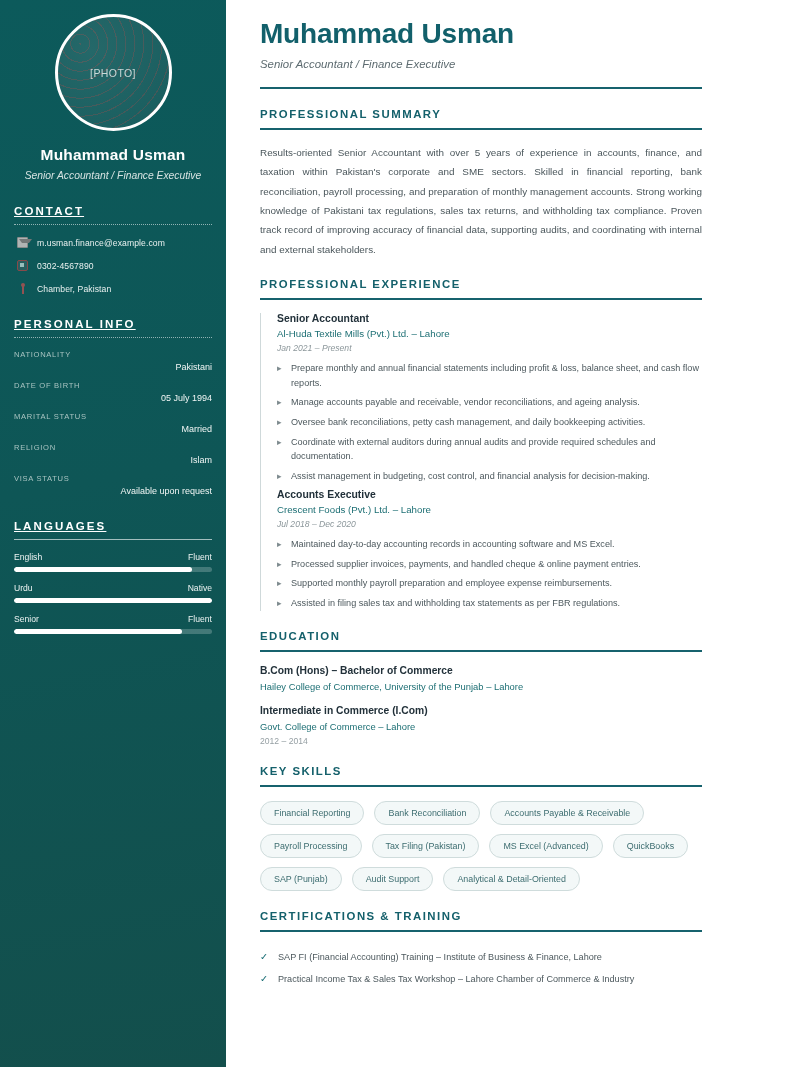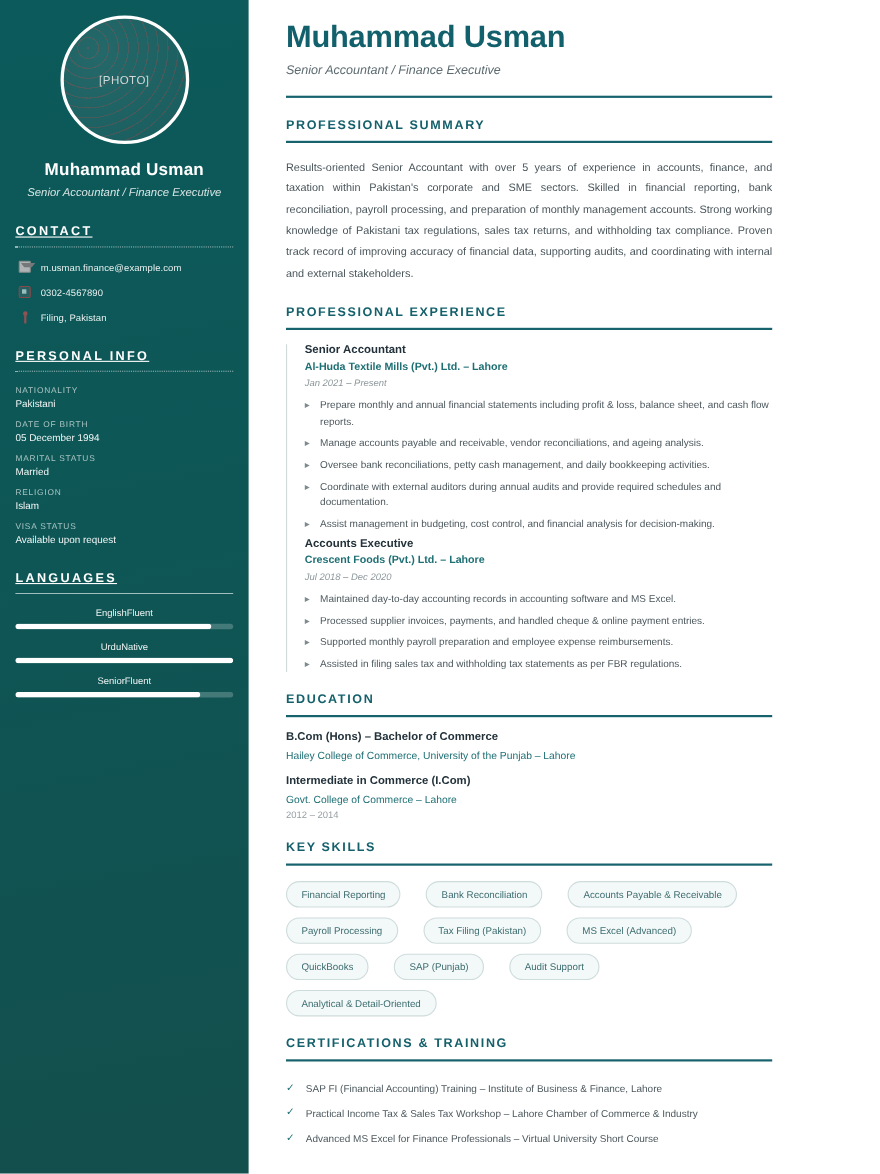--- a/index.html
+++ b/index.html
@@ -72,24 +72,24 @@
   .ico-pin { background:transparent; }
   .ico-pin:before {
     content:""; position:absolute; left:3.5px; top:0; width:4px; height:4px;
     border-radius:50%; background:#9b5252;
   }
   .ico-pin:after {
     content:""; position:absolute; left:5px; top:3px; width:1.5px; height:8px; background:#9b5252;
   }
 
   .pi-label { font-size:7.6px; letter-spacing:.7px; color:#a9c4c2; margin-top:9px; }
-  .pi-value { font-size:9px; color:#f1f6f5; margin-top:3px; }
+  .pi-value { font-size:9px; color:#f1f6f5; margin-top:3px;text-align:right; }
 
   .lang-row { margin-bottom:11px; }
-  .lang-top { display:flex; justify-content:center; font-size:8.6px; color:#eef4f3; }
+  .lang-top { display:flex; justify-content:space-between; font-size:8.6px; color:#eef4f3; }
   .lang-bar {
     margin-top:5px; height:5px; border-radius:3px;
     background:rgba(255,255,255,.22); overflow:hidden;
   }
   .lang-fill { height:100%; border-radius:3px; background:#ffffff; }
 
   
   .main {
     flex:1; padding:18px 98px 0 34px;
     background:#ffffff;
@@ -110,37 +110,37 @@
 
   .summary {
     margin-top:13px; font-size:9.9px; line-height:1.95;
     color:#4a565b; text-align:justify;
   }
 
   .exp-wrap { border-left:1px solid #cfd9da; padding-left:16px; margin-top:13px; }
   .exp-item { margin-bottom:3px; }
   .exp-item:last-child { margin-bottom:0; }
   .exp-title { font-size:10.4px; font-weight:bold; color:#22313a; }
-  .exp-org { font-size:9.7px; font-weight:bold; color:#1d6f74; margin-top:4px; }
+  .exp-org { font-size:9.7px; font-weight:normal; color:#1d6f74; margin-top:4px; }
   .exp-date { font-size:8.6px; font-style:italic; color:#8c979b; margin-top:4px; }
   .exp-list { list-style:none; margin-top:8px; }
   .exp-list li {
     position:relative; padding-left:14px; font-size:9.1px;
     line-height:1.62; color:#4c585d; margin-bottom:5px;
   }
   .exp-list li:before {
     content:"\25B8"; position:absolute; left:0; top:0; color:#7d8a8e; font-size:9px;
   }
 
   .edu-item { margin-top:13px; }
   .edu-deg { font-size:10.3px; font-weight:bold; color:#22313a; }
   .edu-inst { font-size:9.4px; color:#1d6f74; margin-top:5px; }
   .edu-yr { font-size:8.6px; color:#959fa3; margin-top:4px; }
 
-  .skills { display:flex; flex-wrap:wrap; gap:9px 23px; margin-top:14px;text-align:center; }
+  .skills { display:flex; flex-wrap:wrap; gap:9px 10px; margin-top:14px;text-align:center; }
   .pill {
     border:1px solid #cfdcdc; background:#f3f8f8; border-radius:14px;
     padding:6px 13px; font-size:8.9px; color:#3d6d70; white-space:nowrap;
   }
 
   .cert-list { list-style:none; margin-top:19px; }
   .cert-list li {
     position:relative; padding-left:18px; font-size:9.1px;
     color:#4c585d; margin-bottom:9px; line-height:1.5;
   }
@@ -168,31 +168,31 @@
   <div class="contact-row">
     <span class="c-ico ico-mail"></span>
     <span class="c-txt">m.usman.finance@example.com</span>
   </div>
   <div class="contact-row">
     <span class="c-ico ico-phone"></span>
     <span class="c-txt">0302-4567890</span>
   </div>
   <div class="contact-row">
     <span class="c-ico ico-pin"></span>
-    <span class="c-txt">Filing, Pakistan</span>
+    <span class="c-txt">Chamber, Pakistan</span>
   </div>
 
   <div class="side-head">PERSONAL INFO</div>
   <div class="side-rule"></div>
 
   <div>
     <div class="pi-label">NATIONALITY</div>
     <div class="pi-value">Pakistani</div>
     <div class="pi-label">DATE OF BIRTH</div>
-    <div class="pi-value">05 December 1994</div>
+    <div class="pi-value">05 July 1994</div>
     <div class="pi-label">MARITAL STATUS</div>
     <div class="pi-value">Married</div>
     <div class="pi-label">RELIGION</div>
     <div class="pi-value">Islam</div>
     <div class="pi-label">VISA STATUS</div>
     <div class="pi-value">Available upon request</div>
   </div>
 
   <div class="side-head">LANGUAGES</div>
   <div class="side-rule solid"></div>
@@ -304,17 +304,16 @@
       <span class="pill">Analytical &amp; Detail-Oriented</span>
     </div>
   </section>
 
   <section class="sec">
     <div class="sec-title">CERTIFICATIONS &amp; TRAINING</div>
     <div class="sec-rule"></div>
     <ul class="cert-list">
       <li>SAP FI (Financial Accounting) Training – Institute of Business &amp; Finance, Lahore</li>
       <li>Practical Income Tax &amp; Sales Tax Workshop – Lahore Chamber of Commerce &amp; Industry</li>
-      <li>Advanced MS Excel for Finance Professionals – Virtual University Short Course</li>
     </ul>
   </section>
 
 </main>
 
 </body></html>

